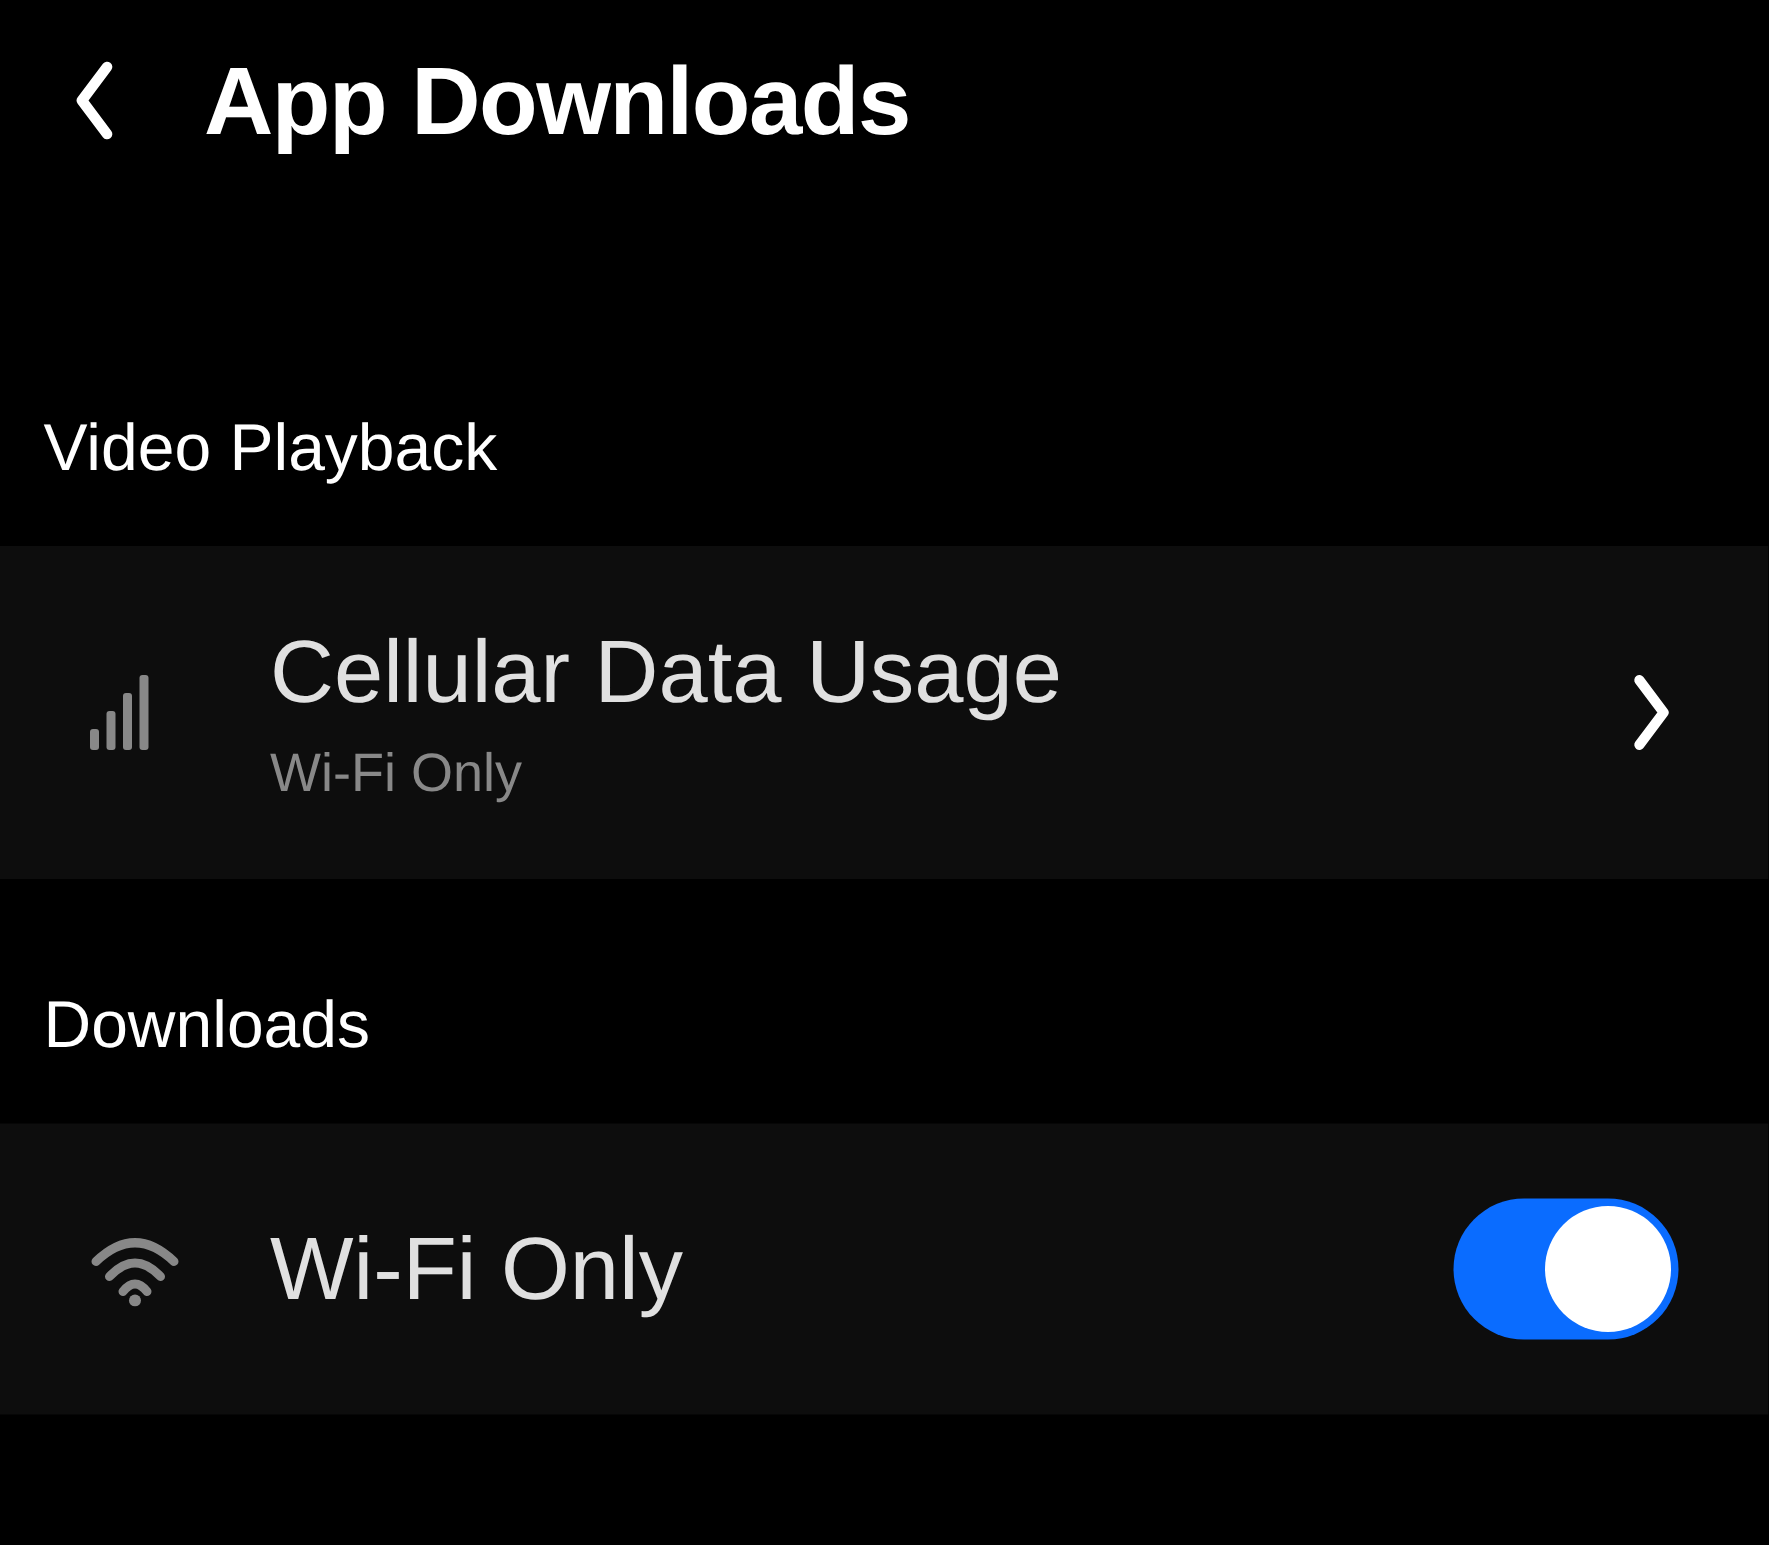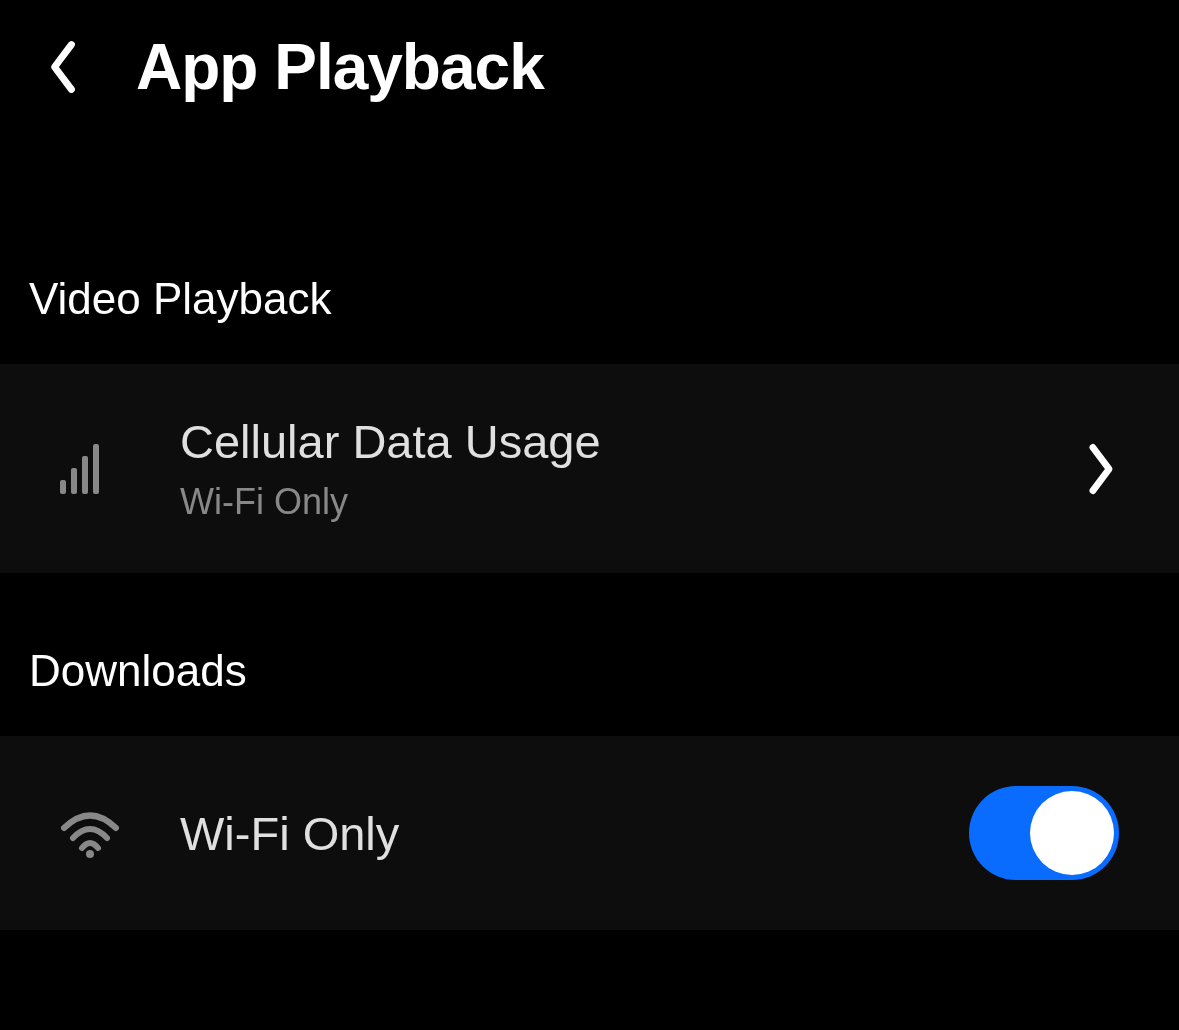--- a/index.html
+++ b/index.html
@@ -69,21 +69,21 @@
     
     .settings-row-content {
       flex: 1;
       margin-left: 60px;
       display: flex;
       flex-direction: column;
       gap: 12px;
     }
     
     .settings-row-title {
-      font-size: 47px;
+      font-size: 59px;
       font-weight: 400;
       color: #e0e0e0;
     }
     
     .settings-row-subtitle {
       font-size: 36px;
       font-weight: 400;
       color: #888888;
     }
     
@@ -146,21 +146,21 @@
   </style>
 </head>
 <body>
 
 <div class="header">
   <div class="back-button">
     <svg class="chevron-left" viewBox="0 0 24 40" fill="none" stroke="#ffffff" stroke-width="5" stroke-linecap="round" stroke-linejoin="round">
       <polyline points="18,4 6,20 18,36"></polyline>
     </svg>
   </div>
-  <h1 class="page-title">App Playback</h1>
+  <h1 class="page-title">App Downloads</h1>
 </div>
 
 <div class="section">
   <h2 class="section-header">Video Playback</h2>
 
   <div class="settings-row">
     <div class="settings-row-icon">
       <div class="signal-bars">
         <div class="signal-bar"></div>
         <div class="signal-bar"></div>

